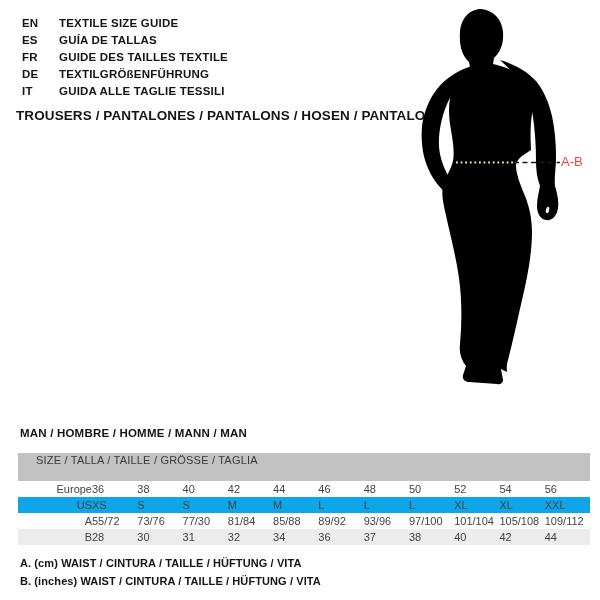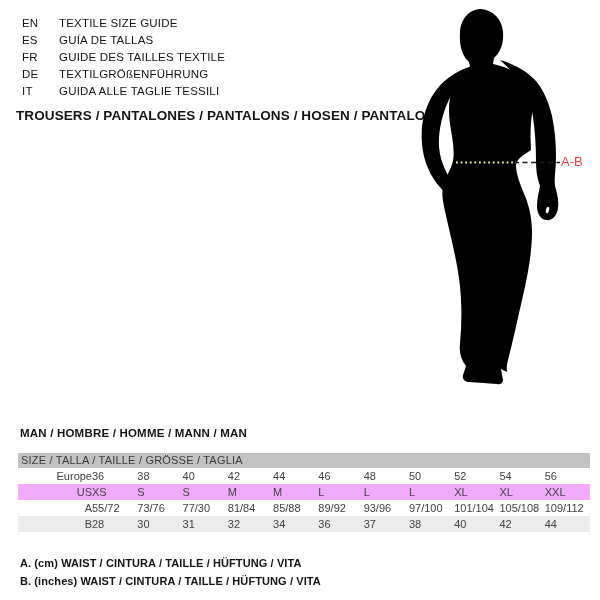--- a/index.html
+++ b/index.html
@@ -3,34 +3,34 @@
 <meta charset="utf-8">
 <style>
   html,body{margin:0;padding:0;background:#fff;}
   .canvas{
     position:relative;width:600px;height:600px;background:#ffffff;
     font-family:"Liberation Sans","DejaVu Sans",sans-serif;
     color:#141414;overflow:hidden;
   }
   
   .lang-list{position:absolute;top:15px;left:22px;}
-  .lang-row{display:flex;line-height:17px;font-size:11.5px;font-weight:400;letter-spacing:.2px;}
+  .lang-row{display:flex;line-height:17px;font-size:11.5px;font-weight:700;letter-spacing:.2px;}
   .lang-code{width:37px;flex:0 0 37px;}
   .lang-label{white-space:nowrap;}
   
   .category-title{position:absolute;top:108px;left:16px;font-size:13.5px;font-weight:700;letter-spacing:.1px;white-space:nowrap;}
   
   .figure-area{position:absolute;left:400px;top:0;width:200px;height:420px;}
   .figure-area svg{position:absolute;left:0;top:0;}
   .measure-label{position:absolute;left:161px;top:154px;font-size:13px;font-weight:400;color:#ef4444;}
   
   .gender-label{position:absolute;top:427px;left:20px;font-size:11.5px;font-weight:700;letter-spacing:.2px;}
   
   .size-table{position:absolute;top:453px;left:18px;width:572px;font-size:11px;}
-  .table-header{height:15px;line-height:15px;padding-left:3px;color:#3a3a3a;letter-spacing:.2px;}
+  .table-header{height:28px;line-height:15px;padding-left:18px;color:#3a3a3a;letter-spacing:.2px;}
   .table-row{display:grid;grid-template-columns:74px repeat(11,1fr);height:16px;line-height:16px;color:#424242;}
   .table-row .row-label{text-align:right;padding-left:6px;}
   .table-row .cell{white-space:nowrap;}
   
   .footnotes{position:absolute;top:555px;left:20px;}
   .footnote{line-height:17.5px;font-size:11px;font-weight:700;letter-spacing:.1px;white-space:nowrap;}
 </style>
 </head>
 <body>
 
@@ -145,21 +145,21 @@
           <span class="cell">40</span>
           <span class="cell">42</span>
           <span class="cell">44</span>
           <span class="cell">46</span>
           <span class="cell">48</span>
           <span class="cell">50</span>
           <span class="cell">52</span>
           <span class="cell">54</span>
           <span class="cell">56</span>
         </div>
-        <div class="table-row" style="background: #f0abfc;">
+        <div class="table-row" style="background: #0ea5e9;">
           <span class="row-label">US</span>
           <span class="cell">XS</span>
           <span class="cell">S</span>
           <span class="cell">S</span>
           <span class="cell">M</span>
           <span class="cell">M</span>
           <span class="cell">L</span>
           <span class="cell">L</span>
           <span class="cell">L</span>
           <span class="cell">XL</span>

